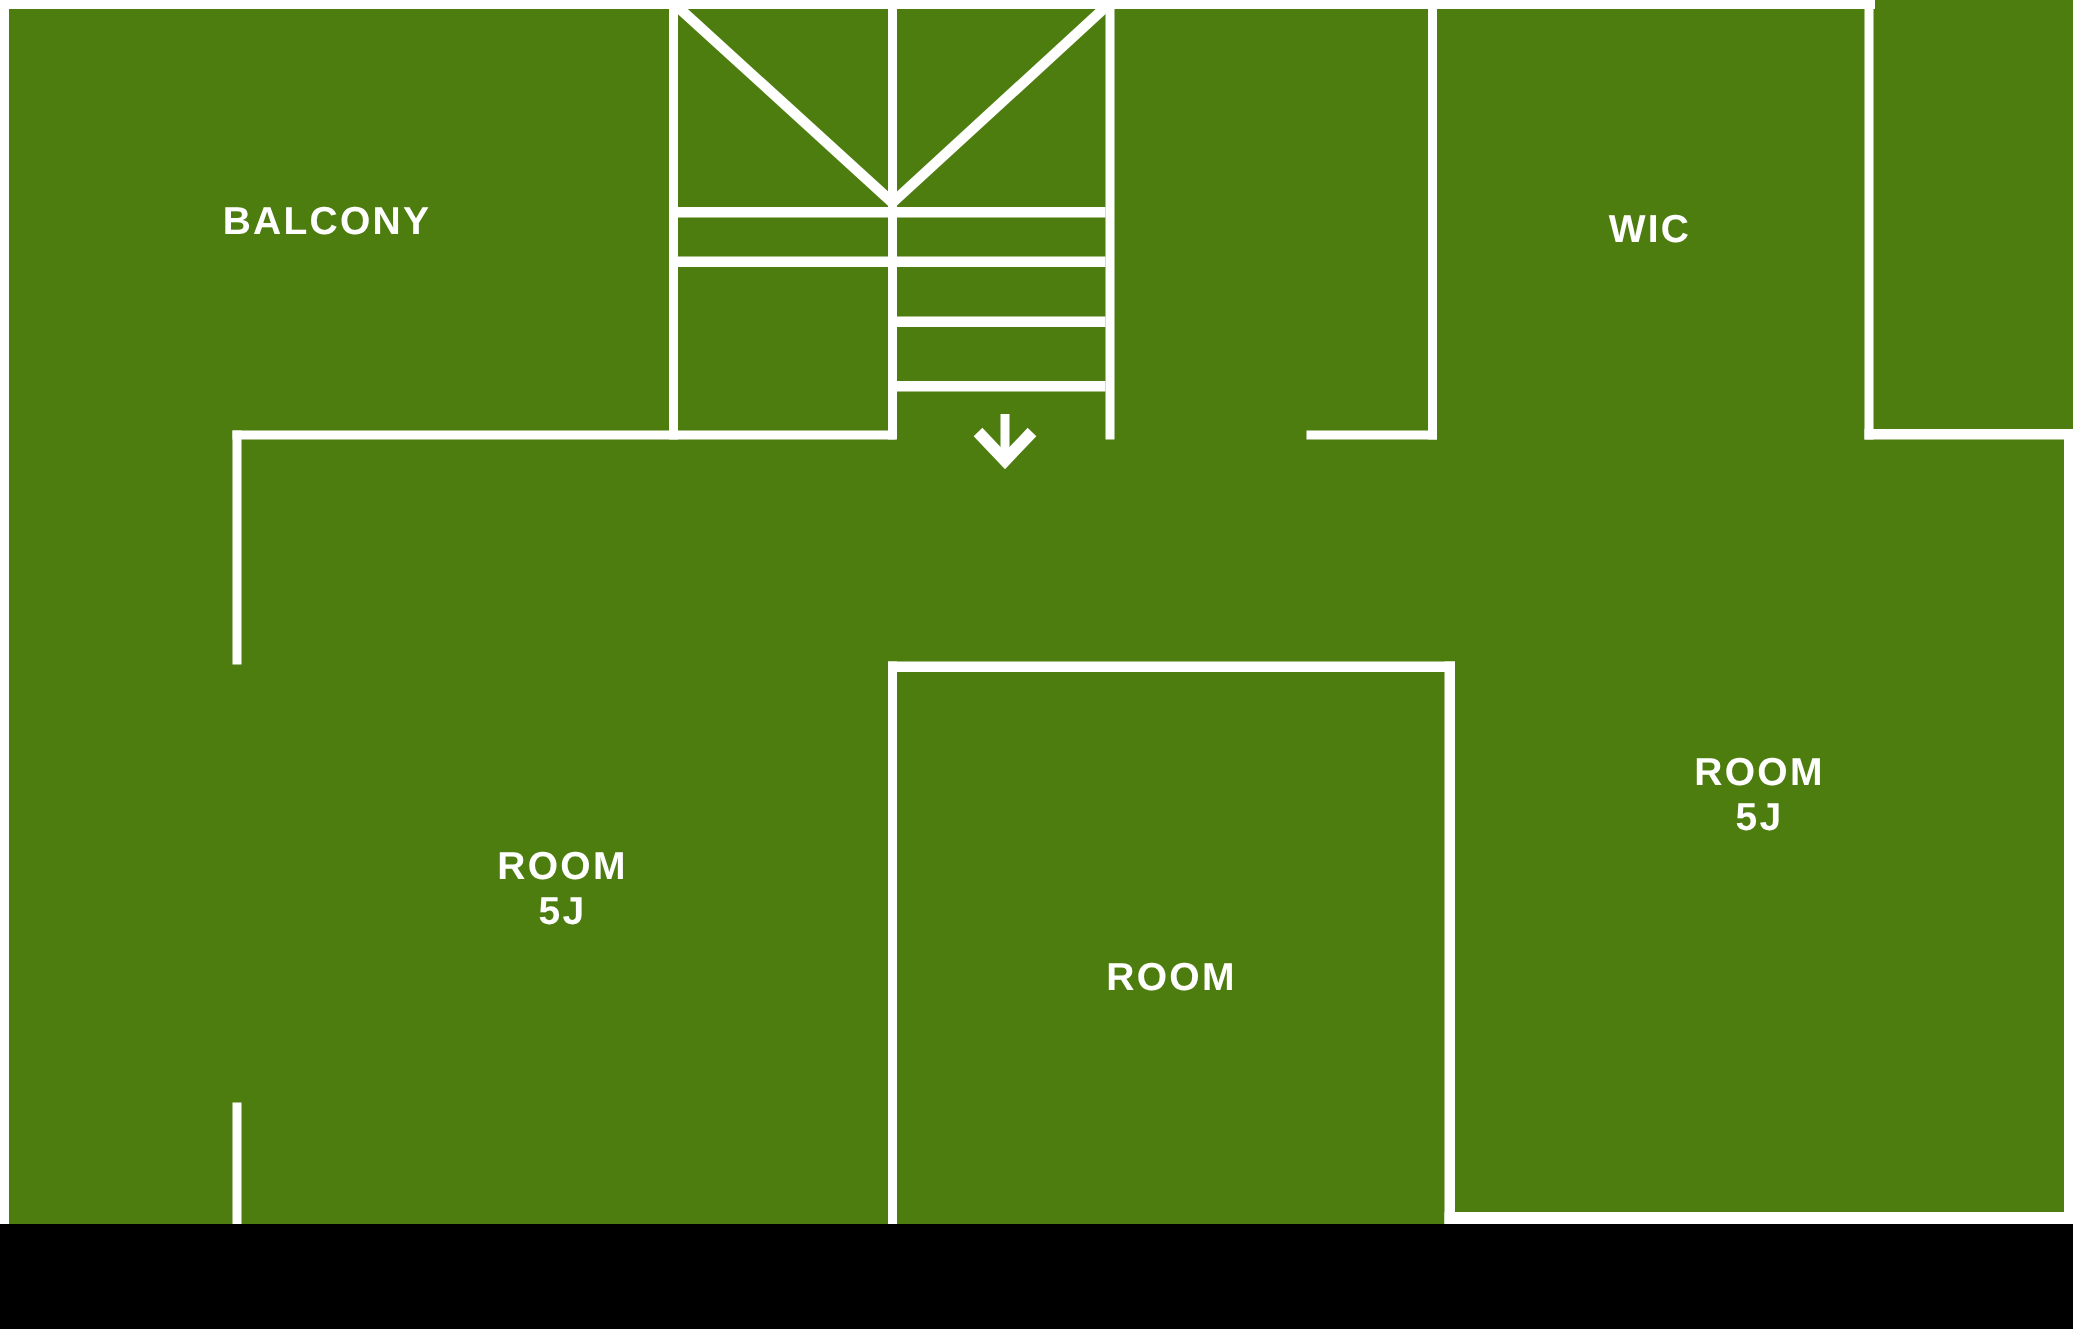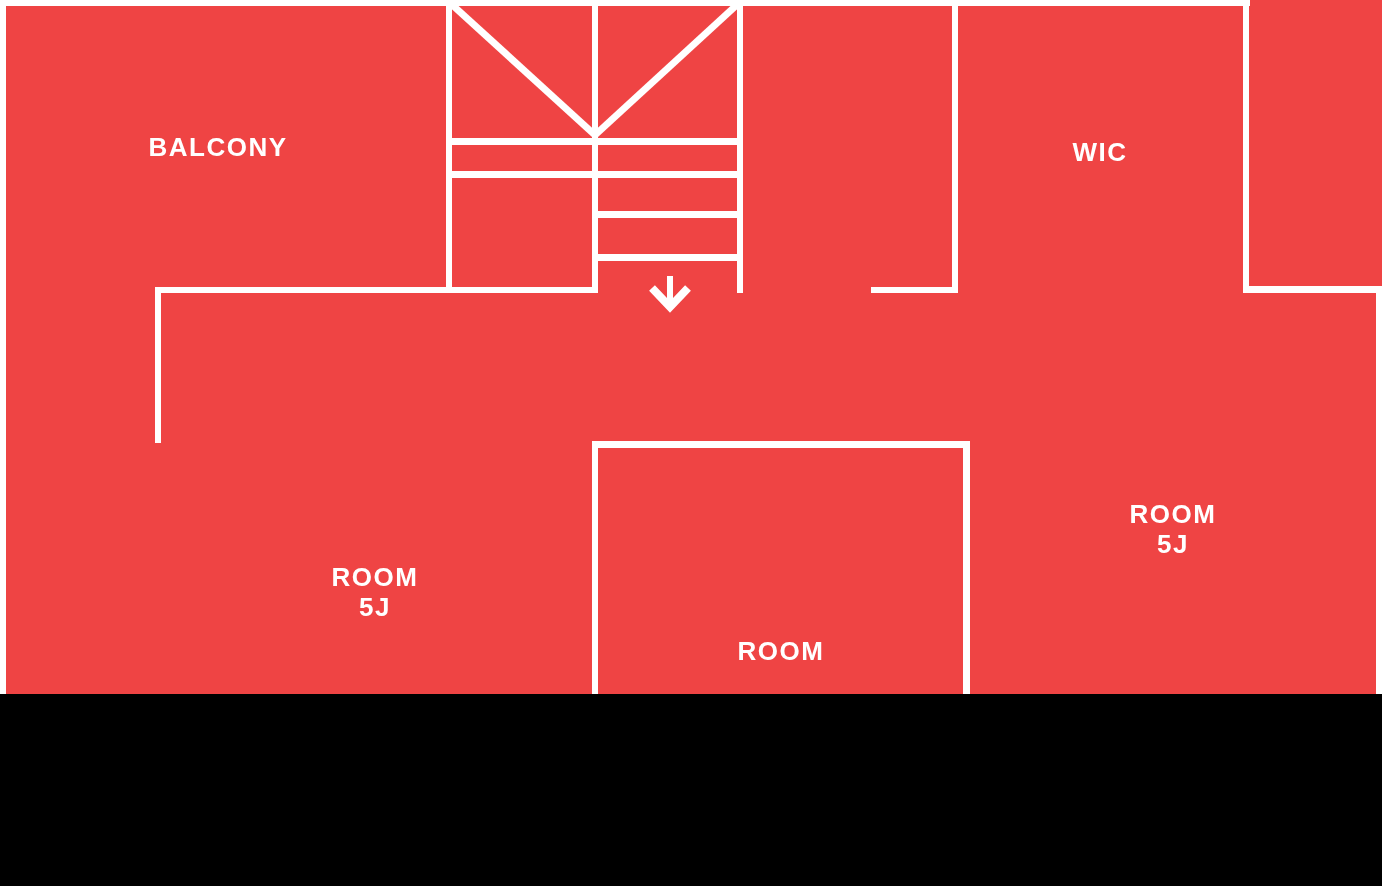--- a/index.html
+++ b/index.html
@@ -3,22 +3,22 @@
 <meta charset="utf-8">
 <style>
   html, body {
     margin: 0;
     padding: 0;
     background: #000000;
   }
   .plan {
     position: relative;
     width: 1382px;
-    height: 694px;
-    background: #ef4444;
+    height: 816px;
+    background: #4d7c0f;
     overflow: hidden;
     font-family: "Liberation Sans", "DejaVu Sans", sans-serif;
   }
   .walls-svg {
     position: absolute;
     left: 0;
     top: 0;
     width: 1382px;
     height: 886px;
     display: block;

